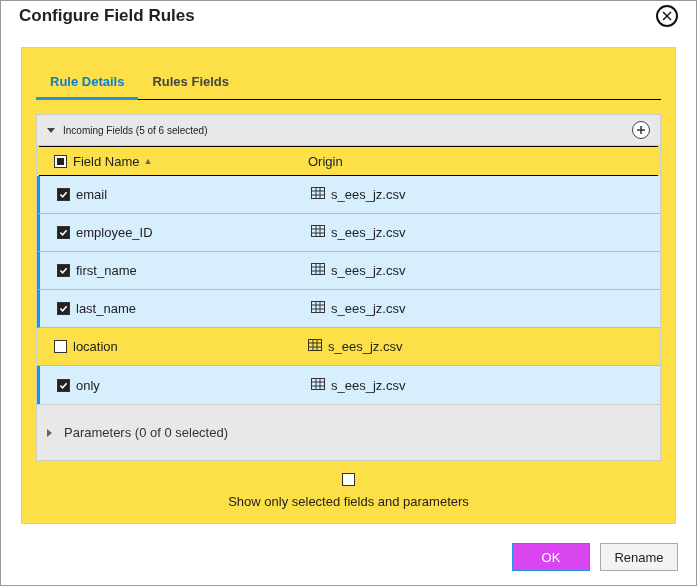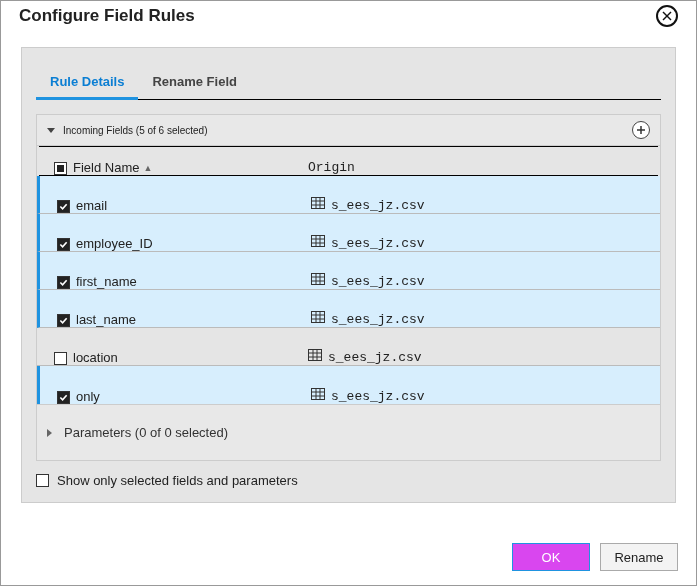--- a/index.html
+++ b/index.html
@@ -28,21 +28,21 @@
       border: 2px solid #111;
       border-radius: 50%;
       display: flex; align-items: center; justify-content: center;
       cursor: pointer;
       background: #fff;
     }
     .close-btn svg { width: 10px; height: 10px; }
     .panel {
       margin: 10px 20px 0 20px;
       border: 1px solid #ccc;
-      background: #e5e5e5;
+      background: #fde047;
       padding-bottom: 14px;
     }
     .tabs {
       display: flex;
       border-bottom: 1px solid #000;
       margin: 18px 14px 0 14px;
     }
     .tab {
       padding: 8px 14px 10px 14px;
       font-size: 13px;
@@ -86,21 +86,21 @@
       cursor: pointer;
       background: #fff;
     }
     .add-btn svg { width: 10px; height: 10px; }
     .table {
       border: 1px solid #ccc;
       border-top: none;
     }
     .trow {
       display: flex;
-      align-items: flex-end;
+      align-items: center;
       height: 38px;
       border-bottom: 1px solid #bbb;
       padding-left: 10px;
       position: relative;
       cursor: pointer;
     }
     .trow.header {
       height: 30px;
       font-weight: normal;
       border-bottom: 1px solid #000;
@@ -133,21 +133,21 @@
       display: block;
       width: 7px; height: 7px;
       background: #222;
     }
     .name-cell {
       flex: 0 0 235px;
       display: flex; align-items: center; gap: 4px;
     }
     .origin-cell {
       flex: 1;
-      display: flex; align-items: center; gap: 6px; font-family: Liberation Mono, monospace;
+      display: flex; align-items: center; gap: 6px;
     }
     .sort-caret {
       font-size: 9px;
       color: #666;
     }
     .table-icon {
       width: 14px; height: 12px;
       display: inline-block;
     }
     .params-footer {
@@ -160,20 +160,21 @@
       padding: 20px 10px;
       font-size: 13px;
       color: #333;
     }
     .show-only {
       display: flex;
       align-items: center;
       gap: 8px;
       margin: 12px 14px 0 14px;
       font-size: 13px;
+      flex-direction: column;
     }
     .footer {
       position: absolute;
       right: 18px;
       bottom: 14px;
       display: flex;
       gap: 10px;
     }
     .btn {
       min-width: 78px;
@@ -212,21 +213,21 @@
         <line x1="1" y1="1" x2="9" y2="9" stroke="#111" stroke-width="1.5"></line>
         <line x1="9" y1="1" x2="1" y2="9" stroke="#111" stroke-width="1.5"></line>
       </svg>
   </div>
 </div>
 
 <div class="panel">
 
   <div class="tabs">
     <div class="tab active">Rule Details</div>
-    <div class="tab">Rename Field</div>
+    <div class="tab">Rules Fields</div>
   </div>
 
   <div class="inc-fields">
     <div class="section-header">
       <div class="left">
         <span class="caret"></span>
         <span>Incoming Fields (5 of 6 selected)</span>
       </div>
       <div class="add-btn">
         <svg viewBox="0 0 10 10">

